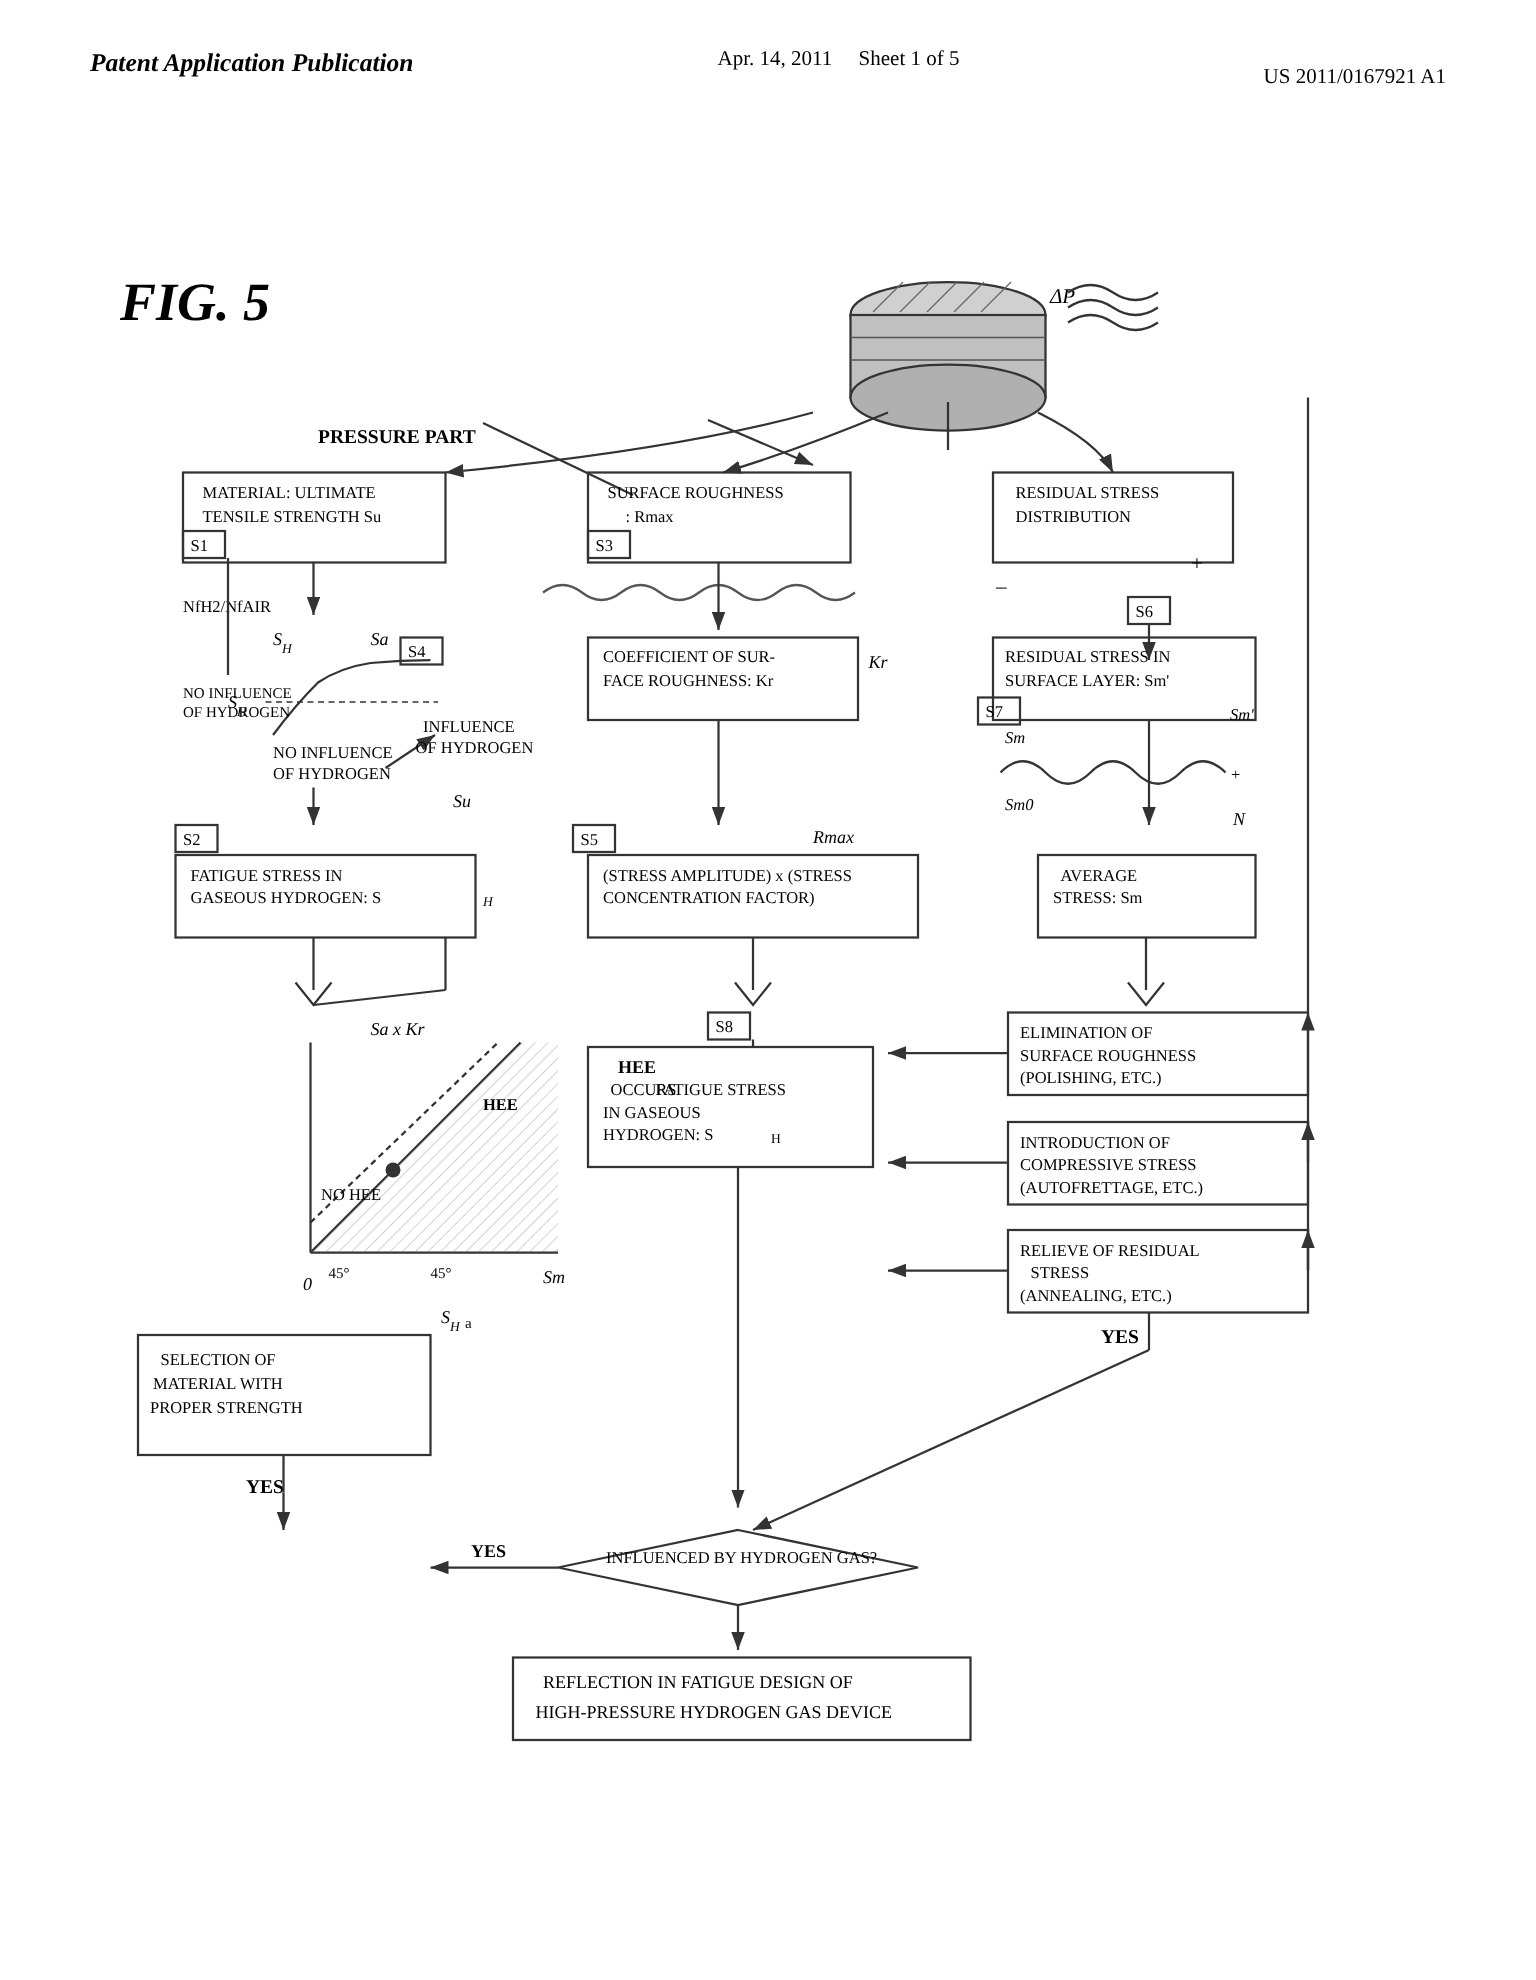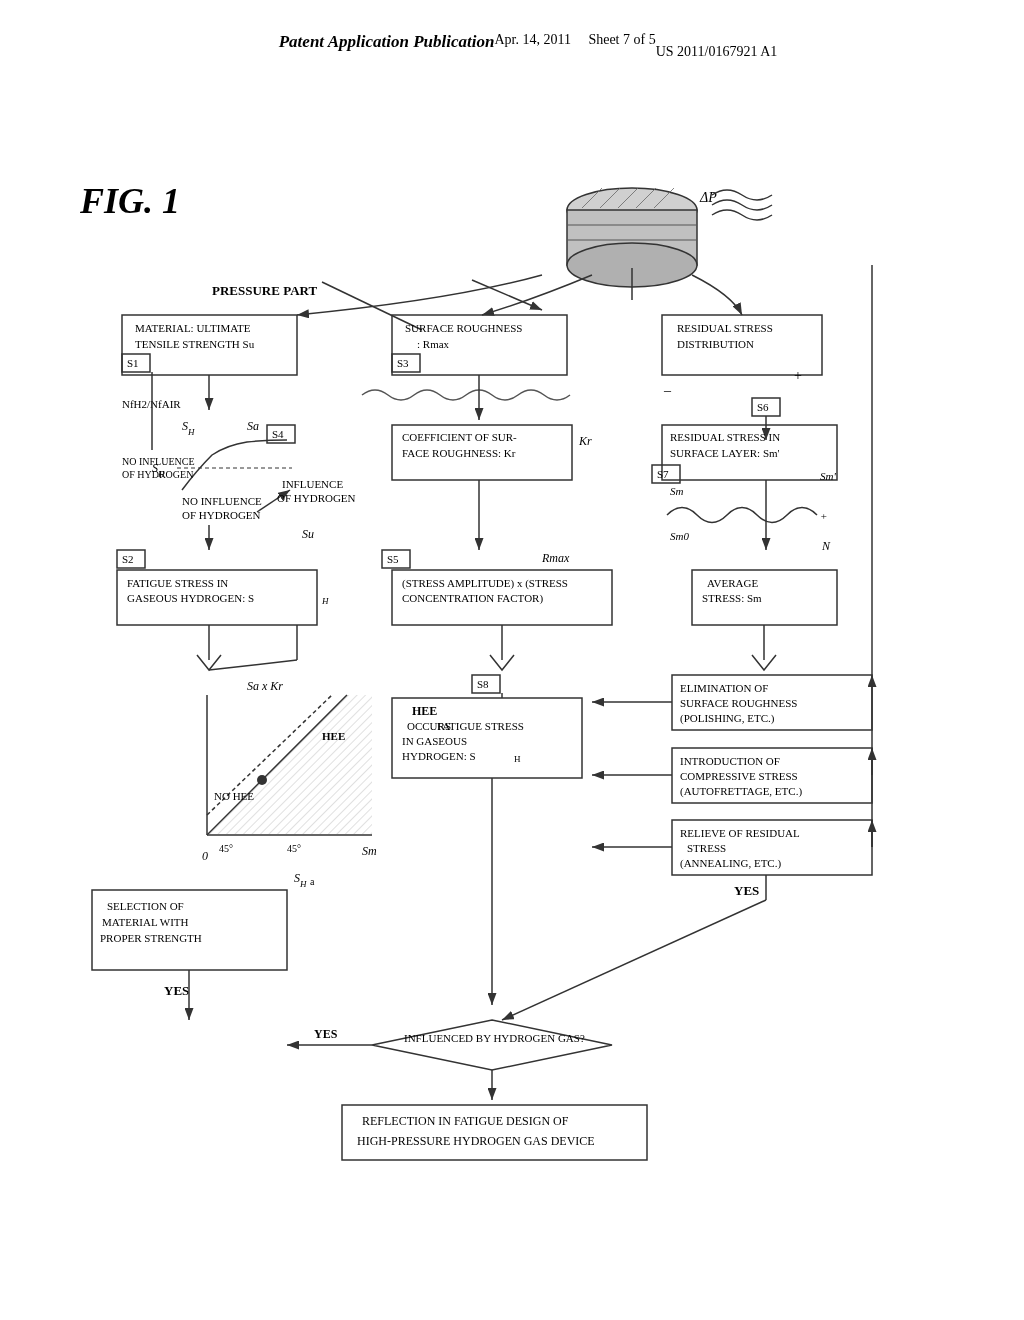--- a/index.html
+++ b/index.html
@@ -12,23 +12,23 @@
       position: relative;
     }
     .page {
       width: 1024px;
       height: 1320px;
       background: #fff;
       position: relative;
     }
     .header {
       display: flex;
-      justify-content: center;
+      justify-content: space-between;
       align-items: flex-start;
-      padding: 32px 28px 0 60px;
+      padding: 32px 60px 0 60px;
       border-bottom: none;
     }
     .header-left {
       font-size: 17px;
       font-weight: bold;
       font-style: italic;
     }
     .header-center {
       font-size: 14px;
       text-align: center;
@@ -62,27 +62,27 @@
     }
   </style>
 </head>
 <body>
 
 <div class="page">
   <div class="header">
     <div class="header-left">Patent Application Publication</div>
     <div class="header-center">
       <span>Apr. 14, 2011</span>&nbsp;&nbsp;&nbsp;&nbsp;
-      <span>Sheet 7 of 5</span>
+      <span>Sheet 1 of 5</span>
     </div>
     <div class="header-right">US 2011/0167921 A1</div>
   </div>
 
   <div class="figure-area">
-    <div class="fig-label">FIG. 1</div>
+    <div class="fig-label">FIG. 5</div>
 
     <svg class="diagram" viewBox="0 0 920 1180" xmlns="http://www.w3.org/2000/svg">
 
       <ellipse cx="580" cy="110" rx="65" ry="22" fill="#d0d0d0" stroke="#333" stroke-width="1.5"></ellipse>
       <rect x="515" y="110" width="130" height="55" fill="#c0c0c0" stroke="#333" stroke-width="1.5"></rect>
       <ellipse cx="580" cy="165" rx="65" ry="22" fill="#b0b0b0" stroke="#333" stroke-width="1.5"></ellipse>
 
       <line x1="515" y1="125" x2="645" y2="125" stroke="#555" stroke-width="1"></line>
       <line x1="515" y1="140" x2="645" y2="140" stroke="#555" stroke-width="1"></line>
 

